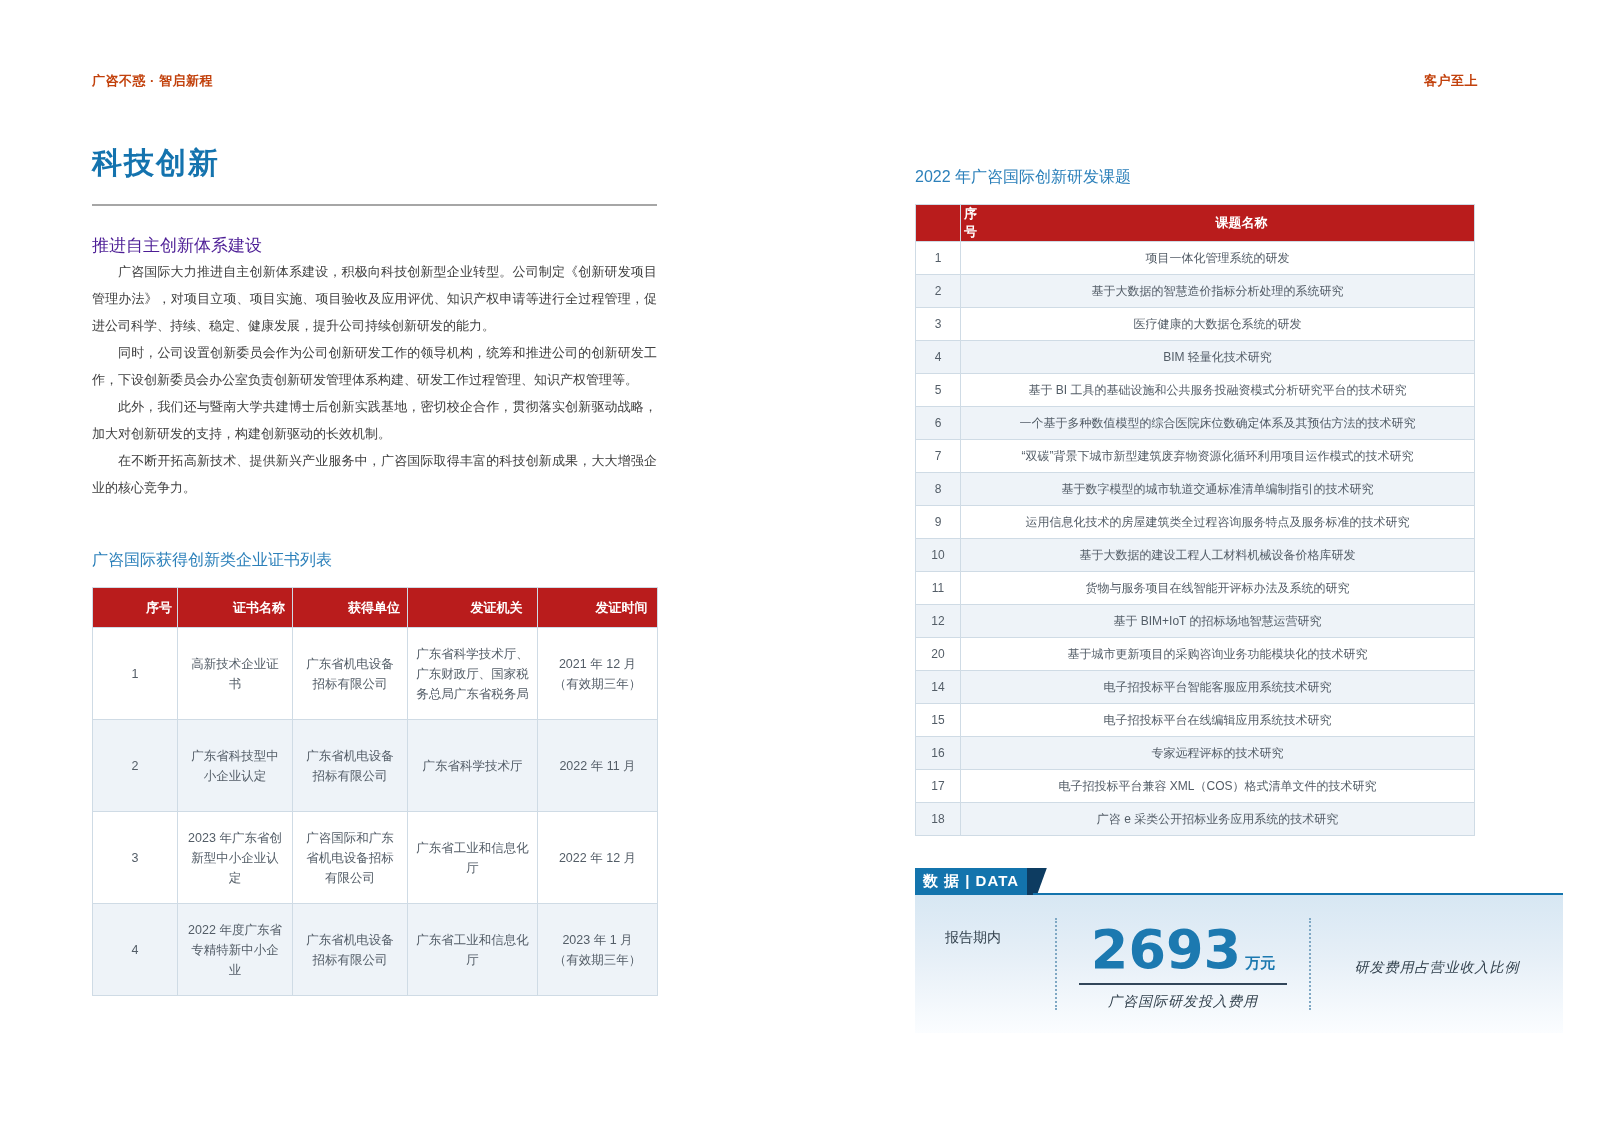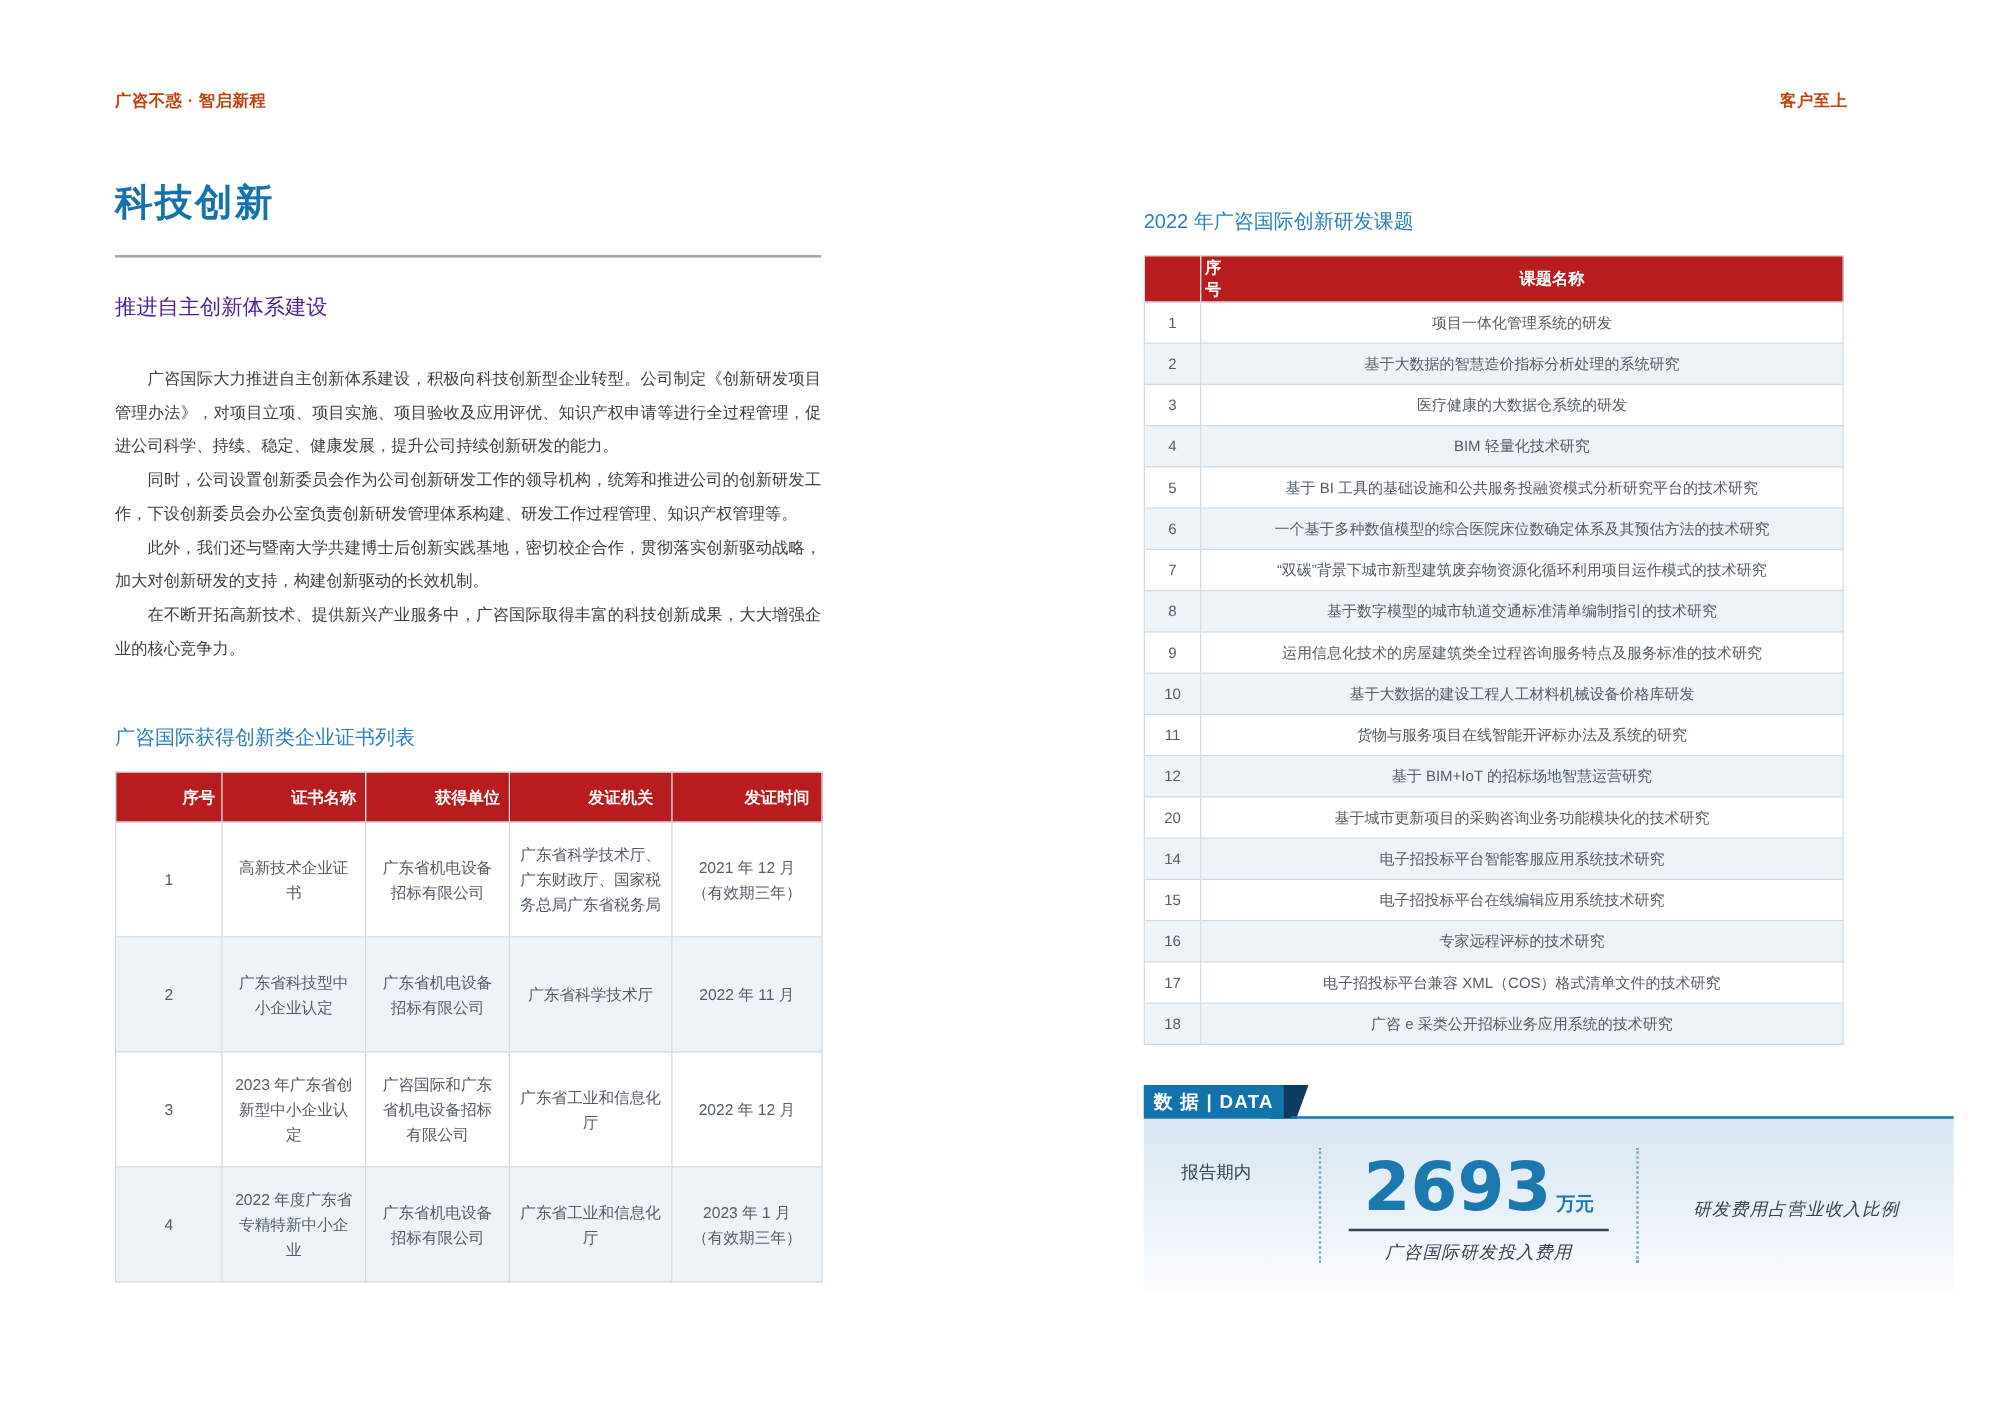--- a/index.html
+++ b/index.html
@@ -10,21 +10,21 @@
   
   .brand { position:absolute; top:72px; font-size:13px; font-weight:bold; color:#c2410c; letter-spacing:.5px; }
   .brand-left { left:92px; }
   .brand-right { right:122px; }
 
   
   .left-col { position:absolute; left:92px; top:148px; width:565px; }
   .page-title { font-size:30px; font-weight:bold; color:#1473ae; letter-spacing:2px; line-height:1; }
   .title-divider { margin-top:26px; height:2px; background:#a6a6a6; }
   .section-heading { margin-top:28px; font-size:17px; color:#4c1d95; }
-  .body-text { margin-top:32px; }
+  .body-text { margin-top:2px;font-family:Liberation Mono, monospace; }
   .body-text p { font-size:13px; line-height:27px; color:#404040; text-align:justify; text-indent:2em; }
   .table-heading { margin-top:48px; font-size:16px; color:#2c80ba; }
 
   table { border-collapse:collapse; table-layout:fixed; }
   th { background:#b91c1c; color:#ffffff; font-weight:bold; border:1px solid #cfdbe5;padding-left:48px; }
   td { border:1px solid #cfdbe5; color:#535d67; text-align:center; vertical-align:middle; background:#ffffff; }
   tbody tr:nth-child(even) td { background:#eef3f8; }
 
   .cert-table { margin-top:16px; width:565px; }
   .cert-table th { font-size:13px; height:40px; }

